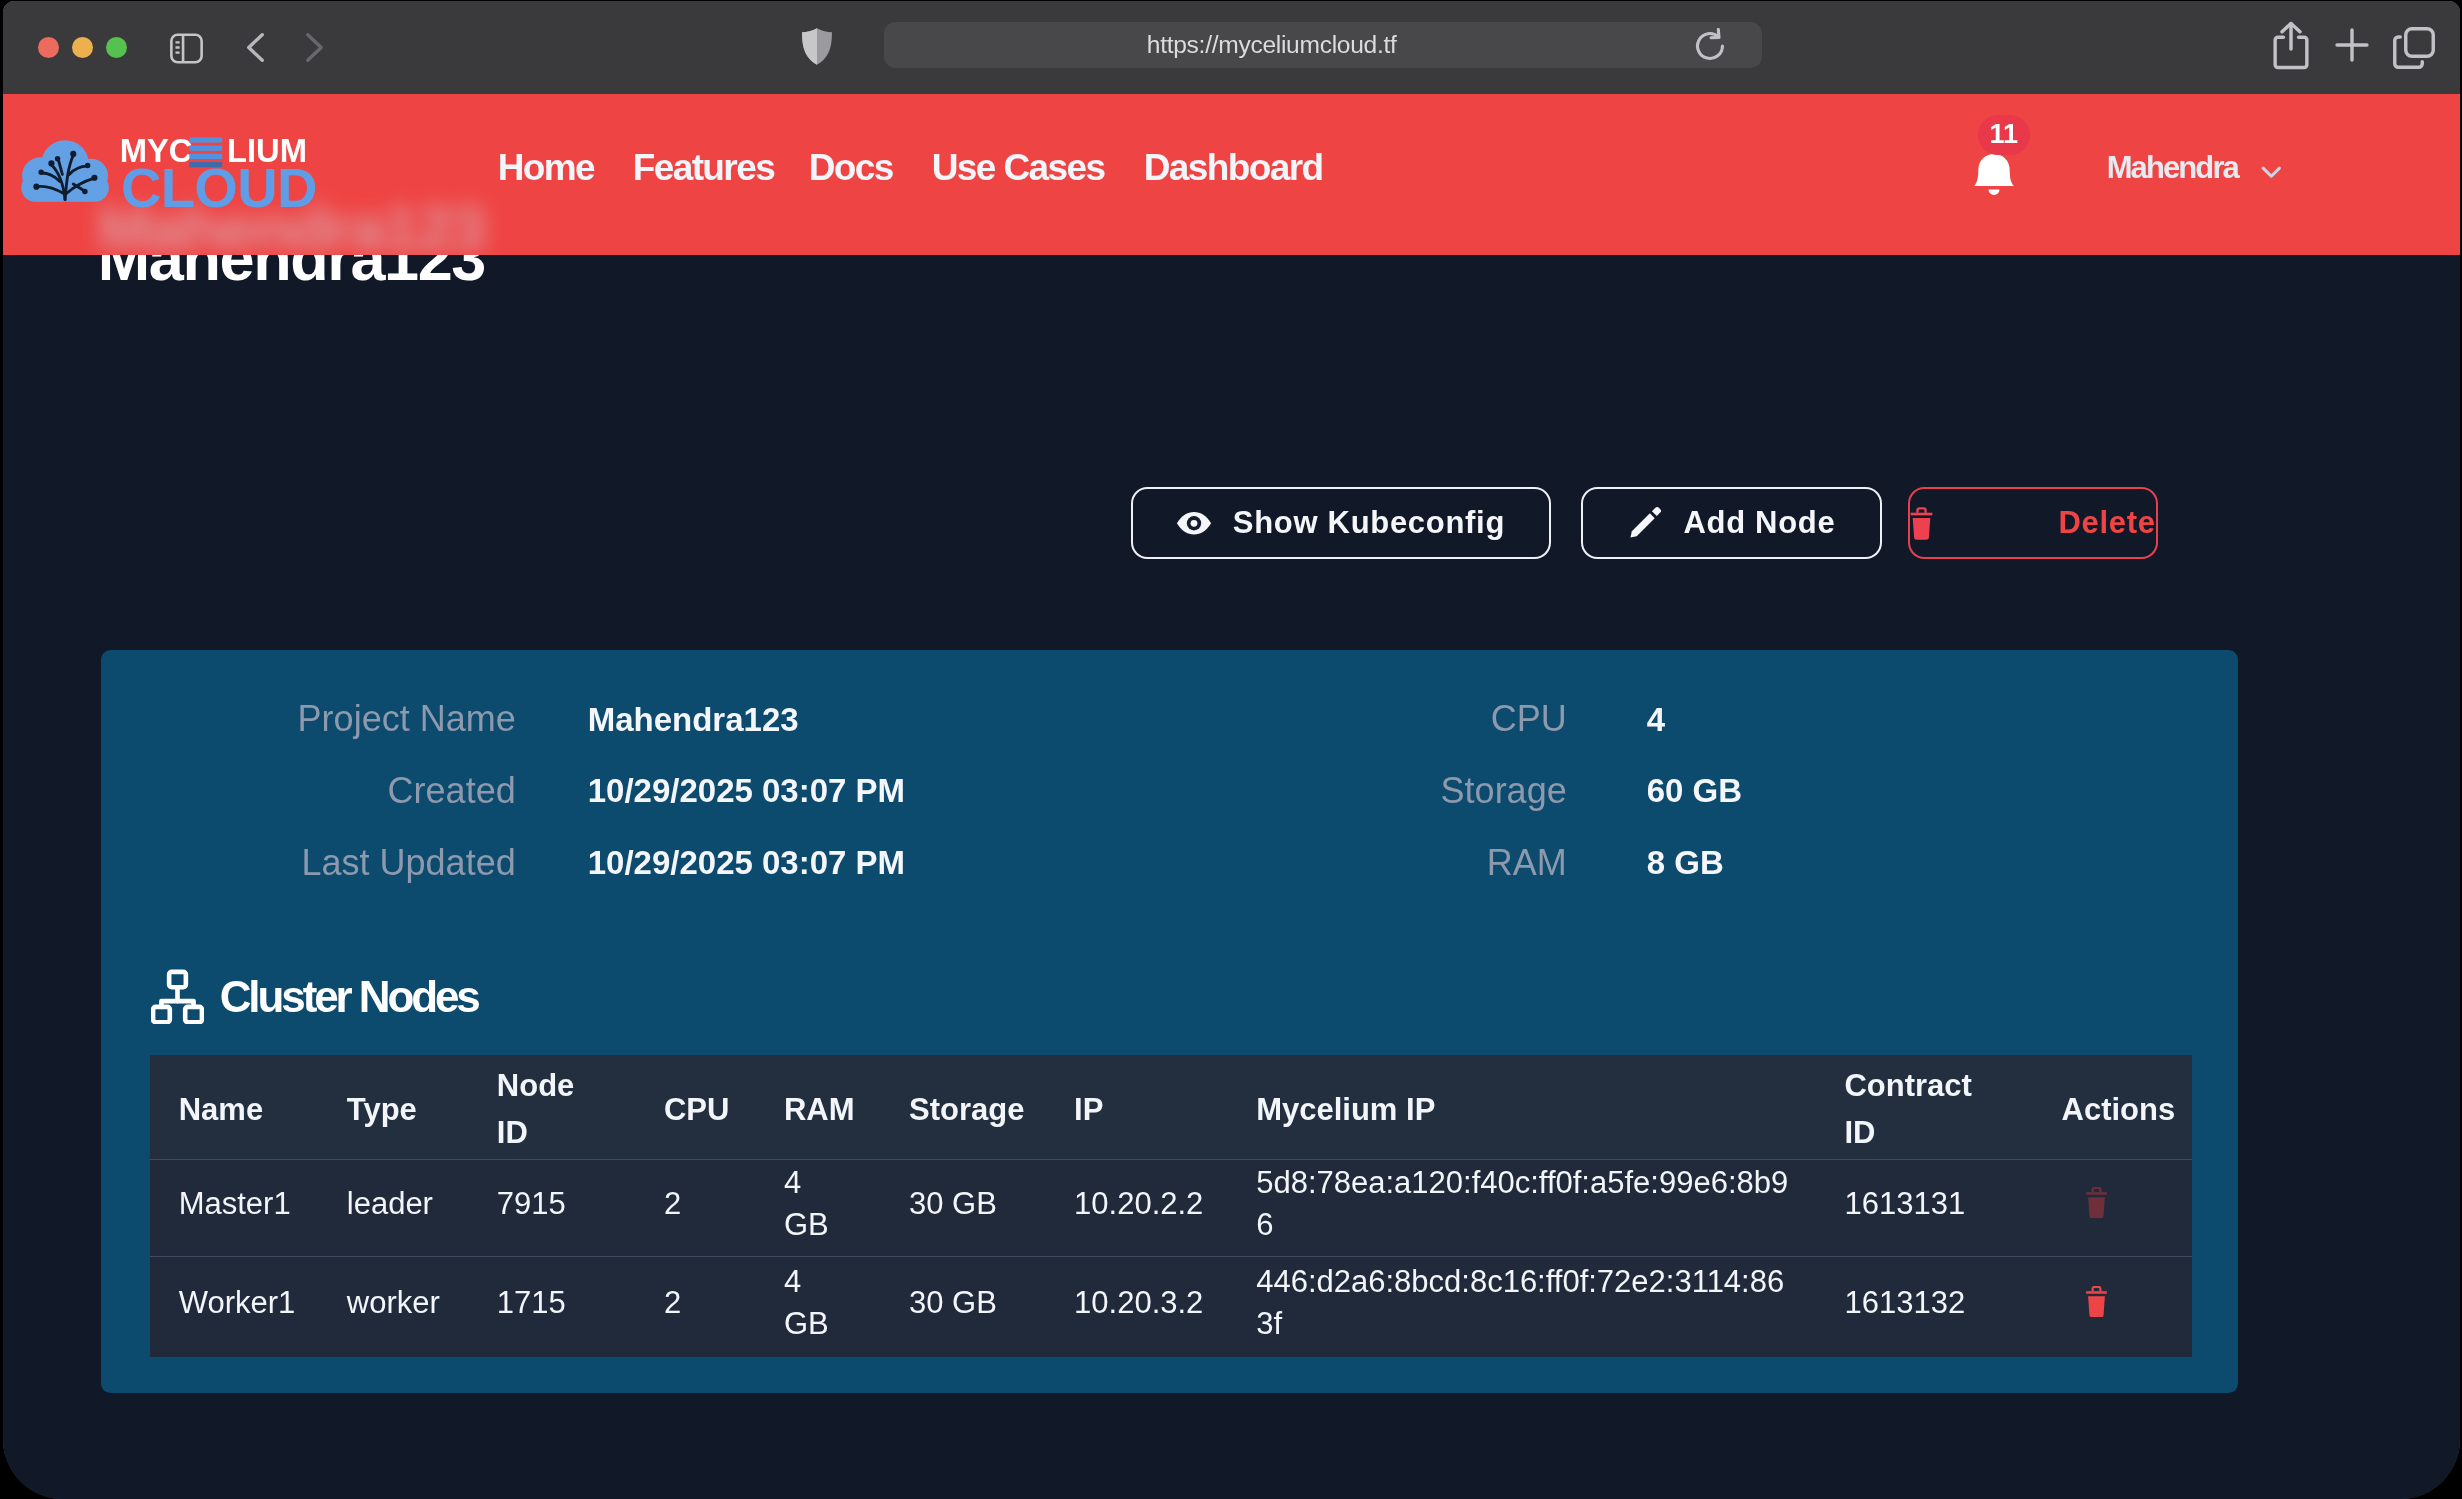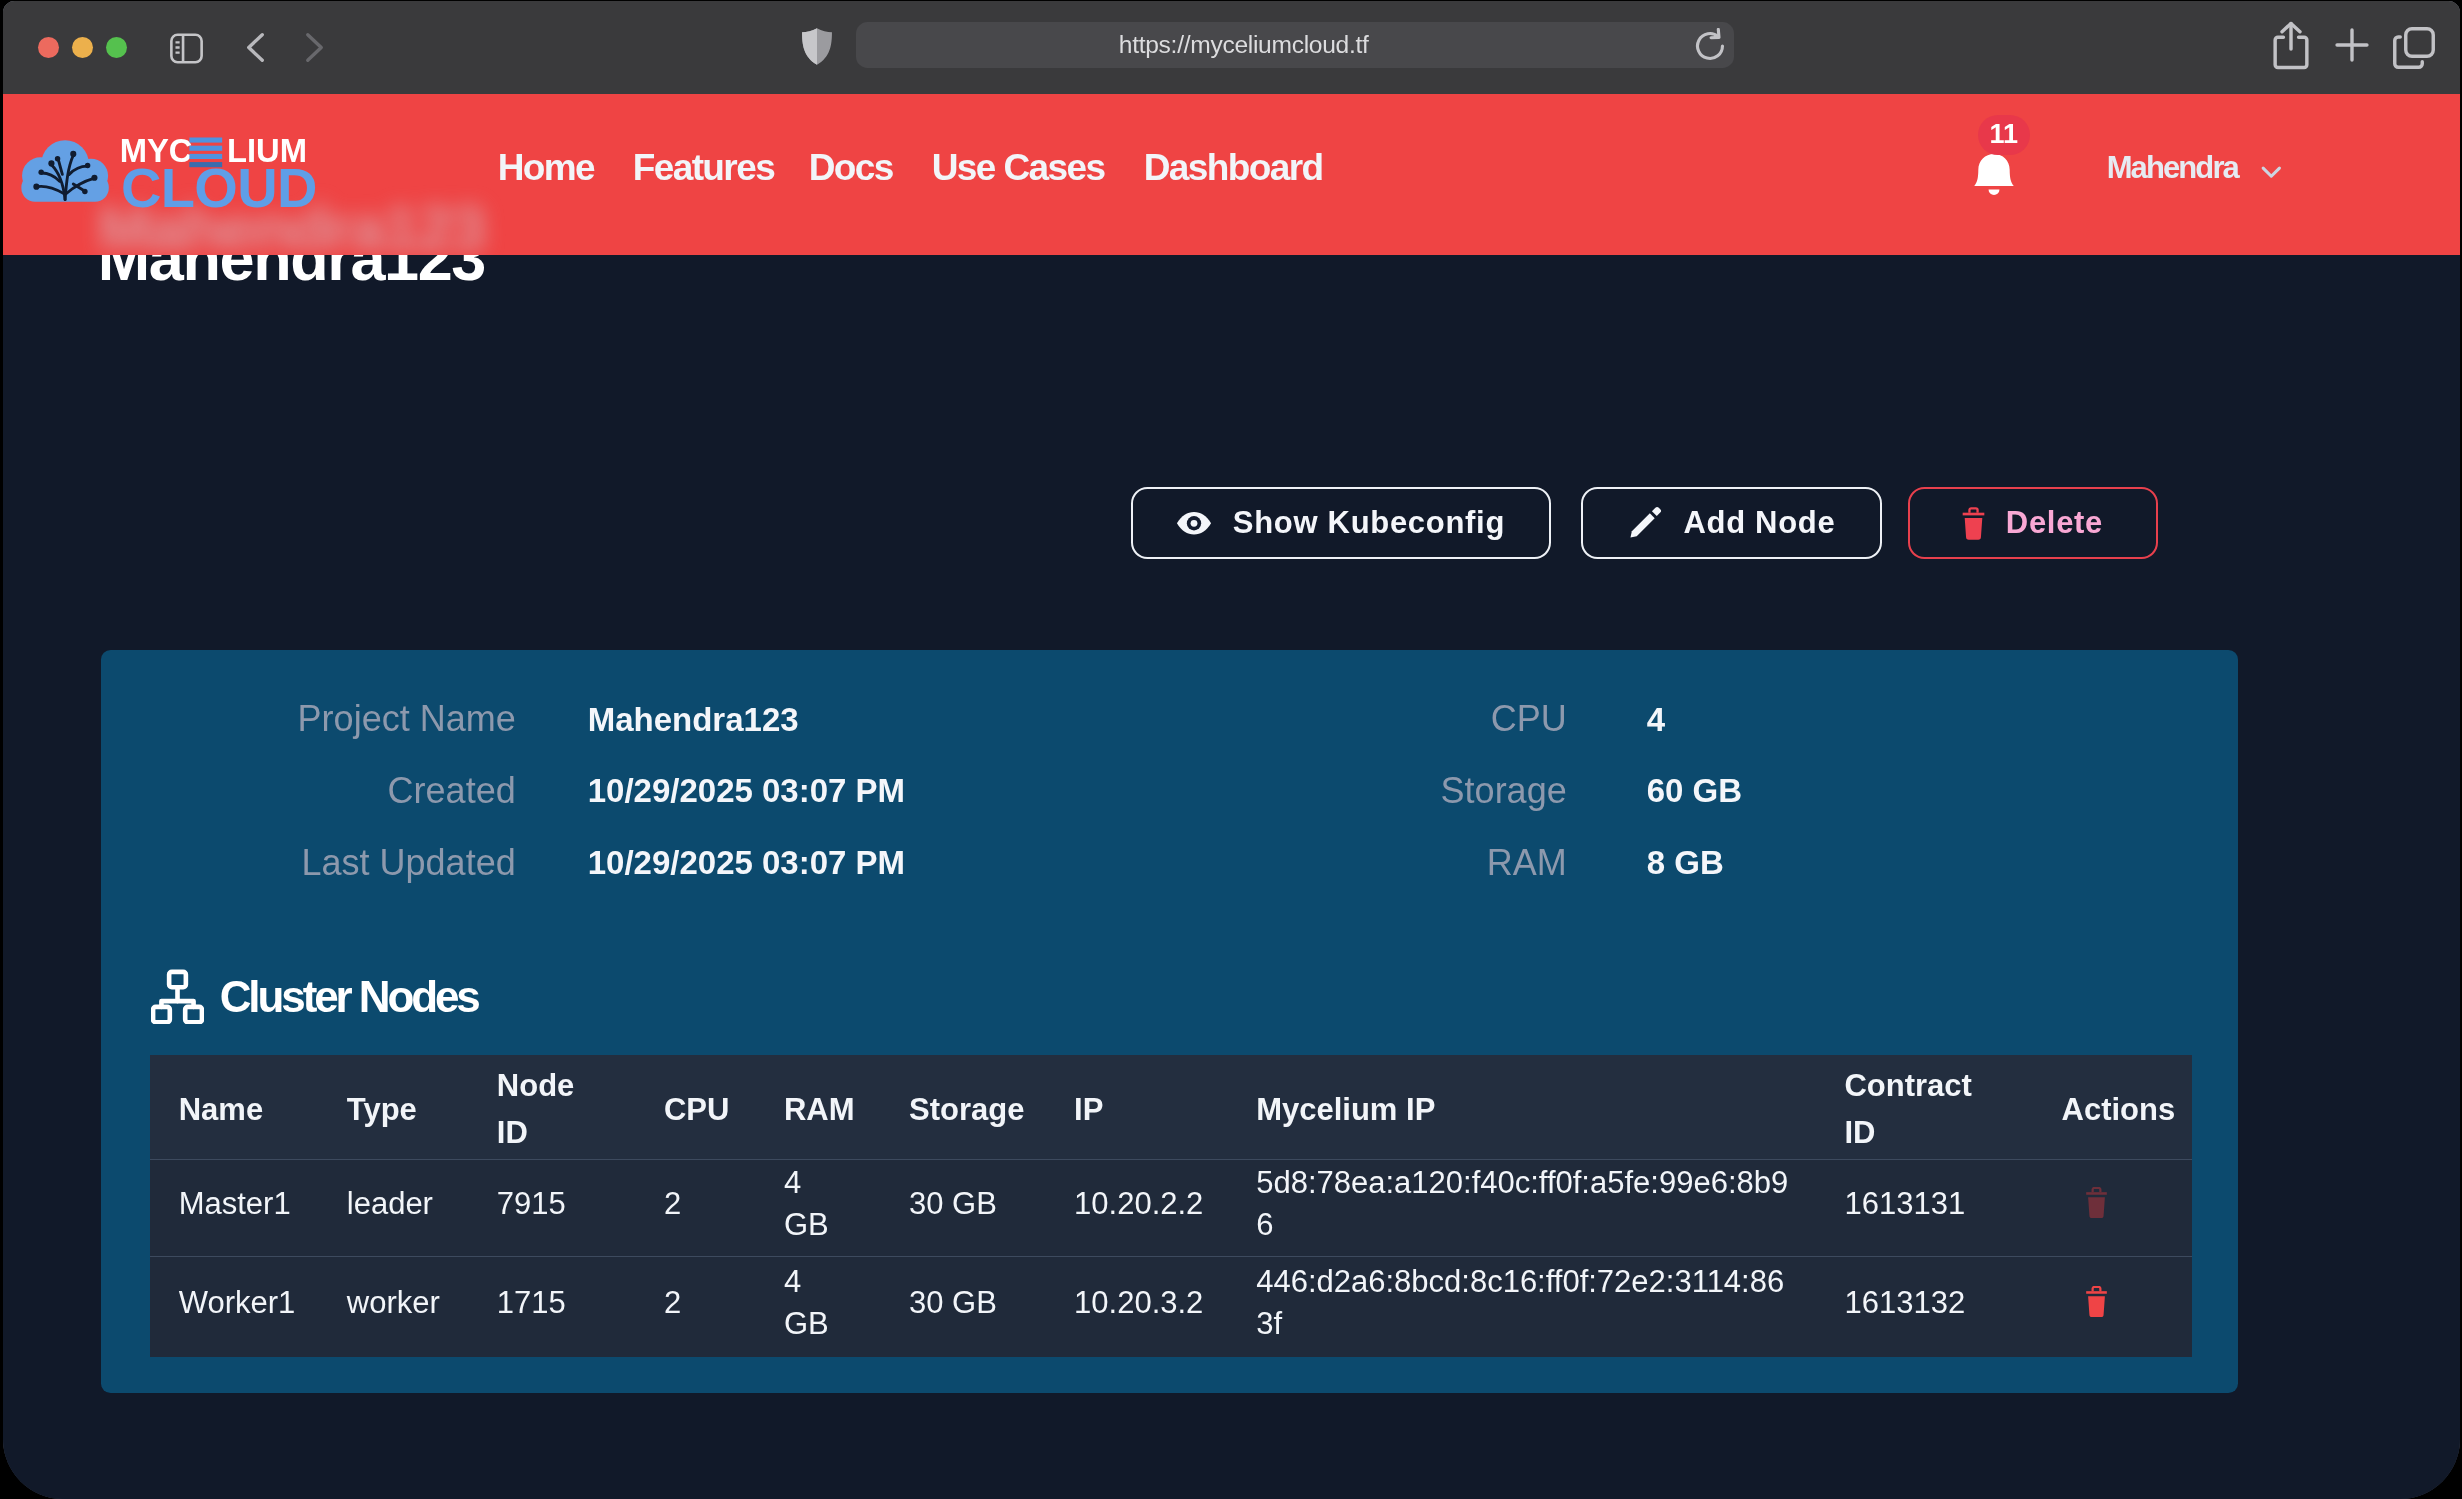--- a/index.html
+++ b/index.html
@@ -11,42 +11,42 @@
   box-shadow: inset 0 0 0 1.4px rgba(130,130,135,0.33), inset 0 1.4px 0 rgba(190,190,195,0.55);
 }
 
 .toolbar { position:absolute; left:0; top:0; width:100%; height:93px; background:#3a3a3c; }
 .tl { position:absolute; top:36px; width:21px; height:21px; border-radius:50%; }
 .tl.r { left:35px; background:#ec6a5e; }
 .tl.y { left:69px; background:#ecb04c; }
 .tl.g { left:103px; background:#55c14e; }
 .ticon { position:absolute; }
 .urlbar {
-  position:absolute; left:853px; top:21px; width:878px; height:46px;
+  position:absolute; left:881px; top:21px; width:878px; height:46px;
   background:#48484b; border-radius:11.6px; color:#dcdcde; font-size:24.6px;
   display:flex; align-items:center; justify-content:center;
 }
 .urlbar span { position:relative; left:-51px; letter-spacing:-0.3px; }
 
 .page { position:absolute; left:0; top:93px; width:100%; height:1405px; background:#111929; }
 .pagetitle { position:absolute; left:95px; top:133px; font-size:63px; font-weight:bold; color:#fff; letter-spacing:-1.4px; line-height:1; }
 .siteheader { position:absolute; left:0; top:0; width:100%; height:161px; background:#ef4444; overflow:hidden; }
 .ghost { position:absolute; left:95px; top:103px; font-size:63px; font-weight:bold; letter-spacing:-1.4px; line-height:1; color:rgba(208,216,228,0.55); filter:blur(10.3px); }
 .logo { position:absolute; left:17px; top:40px; }
 .nav span { position:absolute; top:55px; font-size:37px; font-weight:bold; color:#f2f5f9; letter-spacing:-1.6px; line-height:1; }
 .bell { position:absolute; left:1965px; top:60px; }
 .badge { position:absolute; left:1975px; top:20.5px; width:52px; height:40px; background:#e8384a; border-radius:20px;
   color:#fff; font-size:27px; font-weight:bold; display:flex; align-items:center; justify-content:center; }
 .user { position:absolute; top:58px; left:2104px; font-size:31px; font-weight:bold; color:#e6ebf2; letter-spacing:-1.9px; line-height:1; }
 .chev { position:absolute; left:2256px; top:70px; }
 .subtitle { position:absolute; left:97px; top:217px; font-size:36px; color:#cdd4de; letter-spacing:-0.2px; line-height:1.2; }
 
 .btn { position:absolute; top:393px; height:72px; border:2.1px solid #eef1f6; border-radius:16.4px;
   display:flex; align-items:center; justify-content:center; gap:20.5px; color:#f4f6fa; font-size:31px; font-weight:bold; letter-spacing:0.7px; }
-.btn.red { border-color:#e8404d; color:#f9a8d4; }
+.btn.red { border-color:#e8404d; color:#ef4444;justify-content:space-between; }
 
 .card { position:absolute; left:98px; top:556px; width:2137px; height:743px; background:#0c4a6e; border-radius:9.6px; }
 .info { position:absolute; font-size:31px; line-height:1; }
 .info.lbl { color:#8d99ad; text-align:right; font-size:36px; }
 .info.val { color:#f4f6fa; font-weight:bold; font-size:33px; }
 .cnhead { position:absolute; left:50px; top:319px; display:flex; align-items:flex-start; gap:16px; }
 .cnhead .t { font-size:44px; font-weight:bold; color:#fff; letter-spacing:-3.1px; line-height:55px; }
 
 table.nodes { position:absolute; left:49px; top:405px; width:2042px; border-collapse:collapse; table-layout:fixed; }
 table.nodes th, table.nodes td { text-align:left; padding-left:29px; font-weight:normal; vertical-align:middle; }

